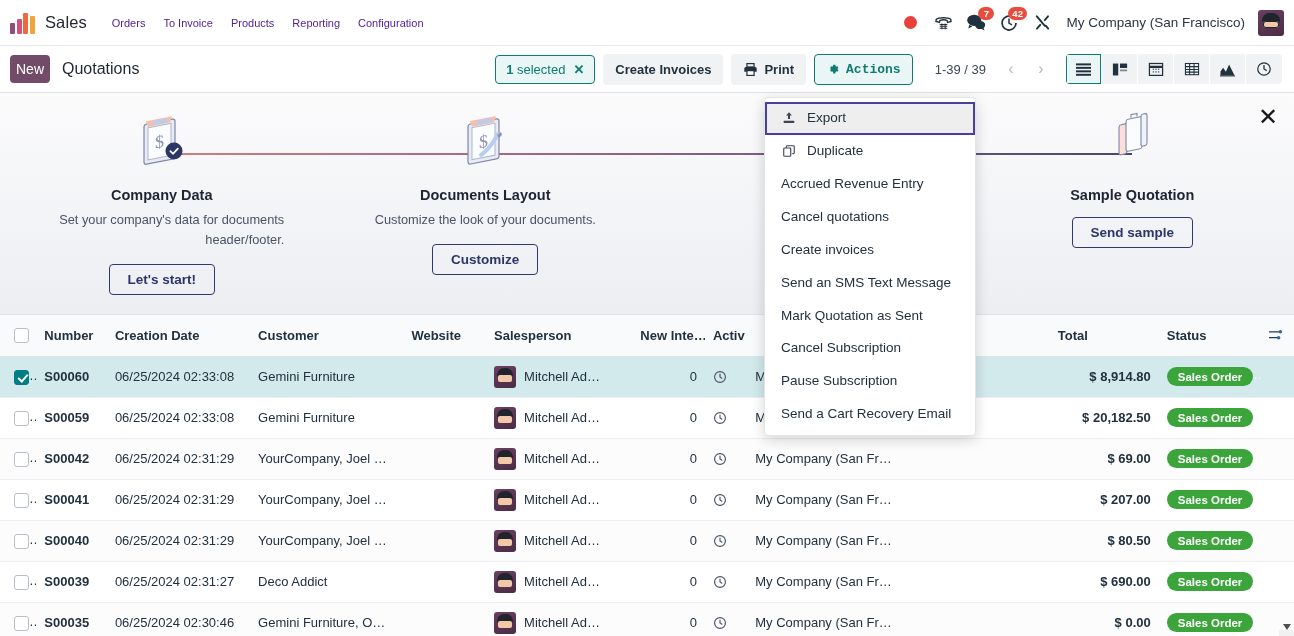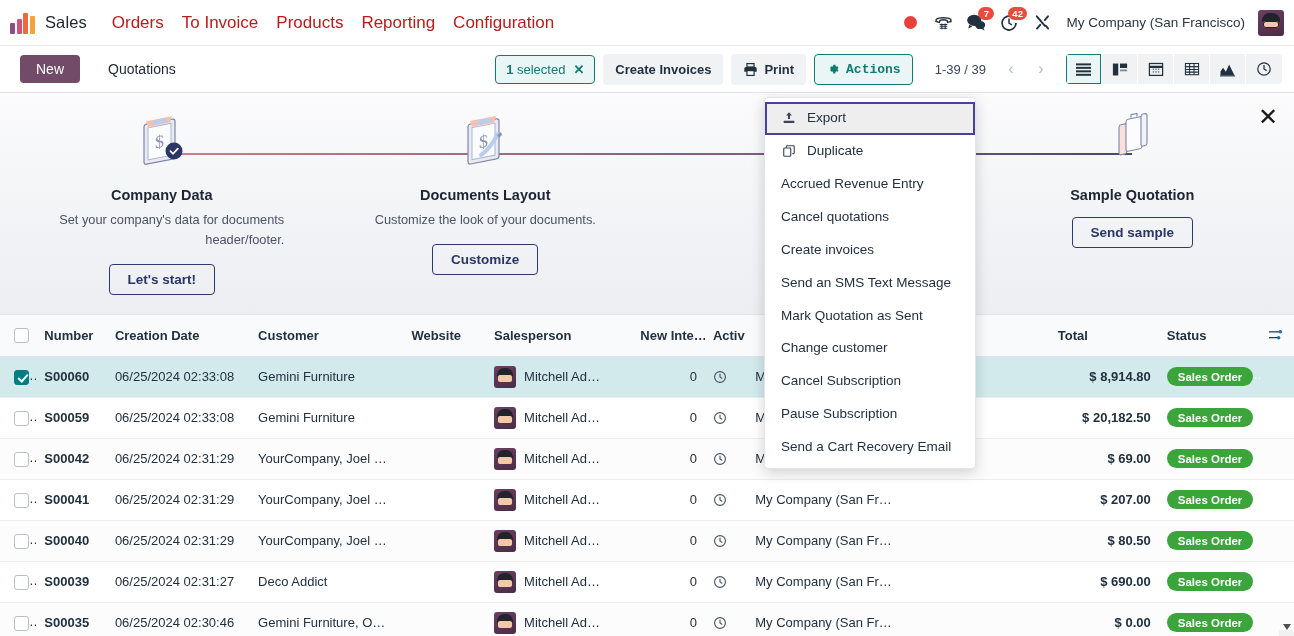--- a/index.html
+++ b/index.html
@@ -24,21 +24,21 @@
   .brand-logo i { display: block; width: 5px; border-radius: 1px; }
   .bl1 { height: 11px; background: #8f4d7f; }
   .bl2 { height: 15px; background: #d5507f; }
   .bl3 { height: 21px; background: #ec6b3a; }
   .bl4 { height: 18px; background: #f2a33c; }
   .nav-app-name {
     font-size: 16.5px; color: #23272f; font-weight: 400;
     margin-right: 16px; letter-spacing: .1px;
   }
   .nav-item {
-    font-size: 17px; color: #b91c1c; padding: 6px 9px;
+    font-size: 11px; color: #4c1d95; padding: 6px 9px;
     border-radius: 3px; cursor: pointer; white-space: nowrap;
   }
   .nav-spacer { flex: 1; }
   .sys-icons { display: flex; align-items: center; gap: 3px; }
   .sys-btn {
     position: relative; width: 30px; height: 30px;
     display: flex; align-items: center; justify-content: center;
     cursor: pointer; color: #22313f; border-radius: 3px;
   }
   .rec-dot { width: 13px; height: 13px; border-radius: 50%; background: #e8403a; }
@@ -73,25 +73,25 @@
   
   .control-panel {
     height: 47px; background: #ffffff;
     display: flex; align-items: center; padding: 0 12px 0 10px;
     border-bottom: 1px solid #e0e2e7;
     position: relative; z-index: 4;
   }
   .btn-new {
     background: #714b67; color: #fff;
     font-size: 14px; font-weight: 500;
-    padding: 6px 16px; border-radius: 4px;
-    border: none; cursor: pointer; margin-left: 10px;
+    padding: 6px 6px; border-radius: 4px;
+    border: none; cursor: pointer;
   }
   .breadcrumb-title {
-    font-size: 14px; color: #1f2733; margin-left: 28px; font-weight: 400;
+    font-size: 16px; color: #1f2733; margin-left: 12px; font-weight: 400;
   }
   .cp-spacer { flex: 1; }
   .selected-pill {
     display: flex; align-items: center; gap: 8px;
     border: 1px solid #0e7c72; color: #0e7c72;
     background: #eaf6f5;
     font-size: 13px; padding: 6px 10px; border-radius: 4px;
     cursor: pointer; white-space: nowrap;
   }
   .selected-pill b { font-weight: 700; color: #0e7c72; }
@@ -697,23 +697,20 @@
       <div class="dd-item">
         <span>Create invoices</span>
       </div>
       <div class="dd-item">
         <span>Send an SMS Text Message</span>
       </div>
       <div class="dd-item">
         <span>Mark Quotation as Sent</span>
       </div>
       <div class="dd-item">
-        <span>Change customer</span>
-      </div>
-      <div class="dd-item">
         <span>Cancel Subscription</span>
       </div>
       <div class="dd-item">
         <span>Pause Subscription</span>
       </div>
       <div class="dd-item">
         <span>Send a Cart Recovery Email</span>
       </div>
     </div>
 

